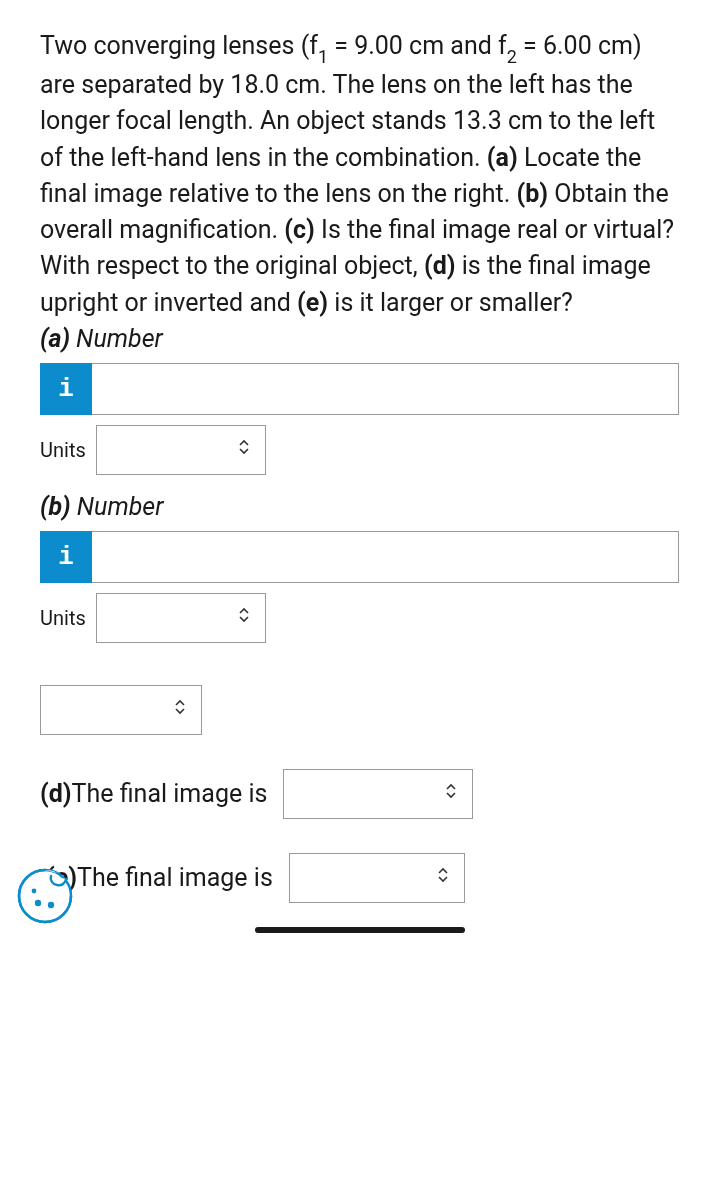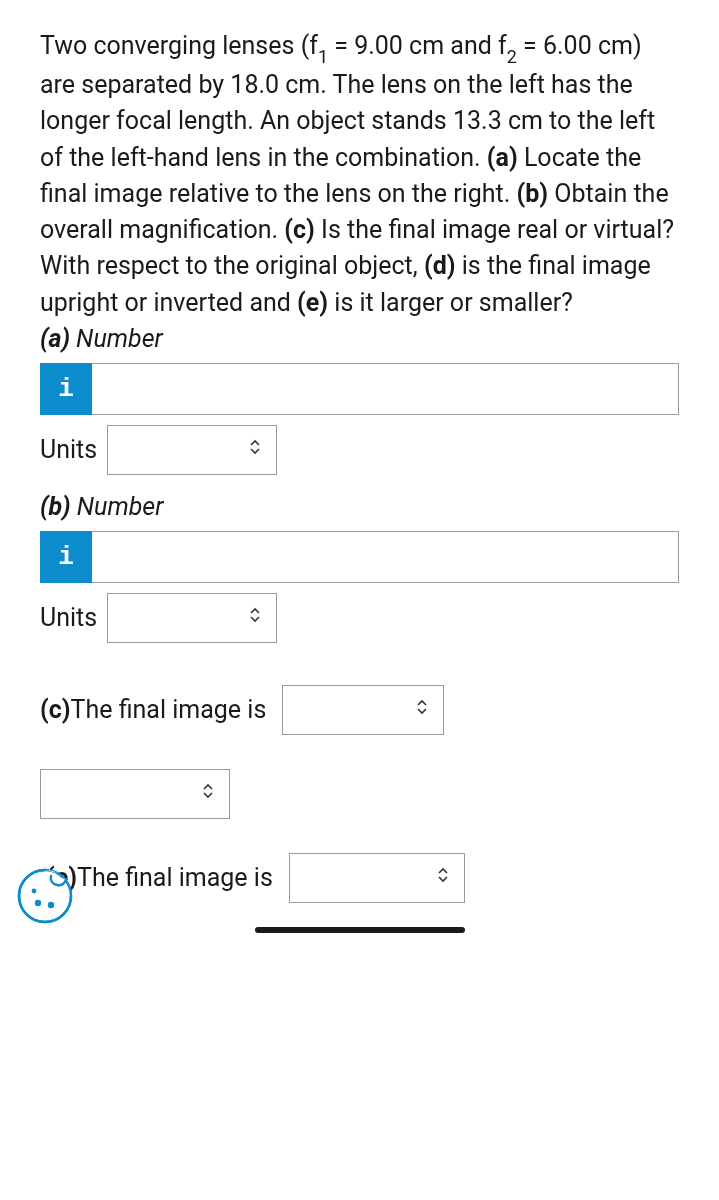--- a/index.html
+++ b/index.html
@@ -62,21 +62,21 @@
       font-size: 22px;
       outline: none;
     }
     .units-row {
       display: flex;
       align-items: center;
       margin-bottom: 14px;
       gap: 10px;
     }
     .units-label {
-      font-size: 25px;
+      font-size: 20px;
     }
     .select-box {
       display: inline-flex;
       align-items: center;
       justify-content: flex-end;
       border: 1px solid #9a9a9a;
       height: 50px;
       padding: 0 14px 0 14px;
       background: #ffffff;
       cursor: pointer;
@@ -167,33 +167,33 @@
           <path d="M3 8 L7 4 L11 8" stroke="#333" stroke-width="1.6" fill="none"></path>
           <path d="M3 12 L7 16 L11 12" stroke="#333" stroke-width="1.6" fill="none"></path>
         </svg>
     </span>
   </div>
 </div>
 
 <div class="spacer-lg"></div>
 
 <div class="mc-row">
-  <span class="mc-label"><span class="bold">(c)</span><span>The final image is</span></span>
   <div class="select-box small">
     <span></span>
     <span class="chevron">
       <svg width="14" height="20" viewBox="0 0 14 20">
           <path d="M3 8 L7 4 L11 8" stroke="#333" stroke-width="1.6" fill="none"></path>
           <path d="M3 12 L7 16 L11 12" stroke="#333" stroke-width="1.6" fill="none"></path>
         </svg>
     </span>
   </div>
 </div>
 
 <div class="mc-row">
+  <span class="mc-label"><span class="bold">(d)</span><span>The final image is</span></span>
   <div class="select-box small" style="min-width:190px">
     <span></span>
     <span class="chevron">
       <svg width="14" height="20" viewBox="0 0 14 20">
           <path d="M3 8 L7 4 L11 8" stroke="#333" stroke-width="1.6" fill="none"></path>
           <path d="M3 12 L7 16 L11 12" stroke="#333" stroke-width="1.6" fill="none"></path>
         </svg>
     </span>
   </div>
 </div>

